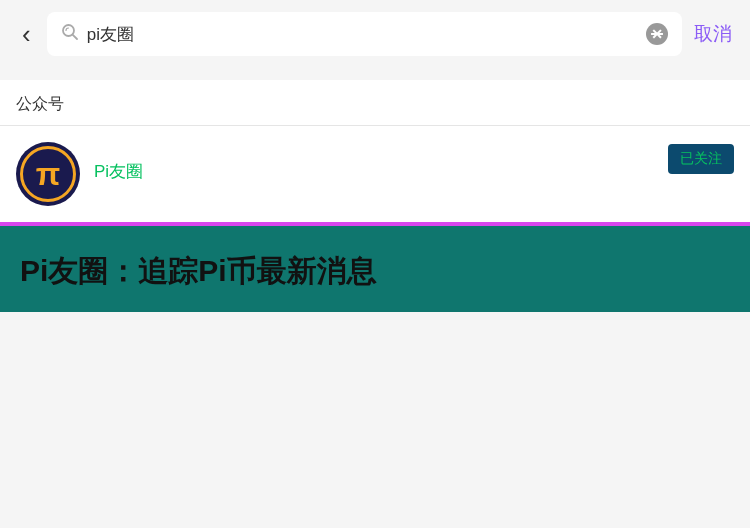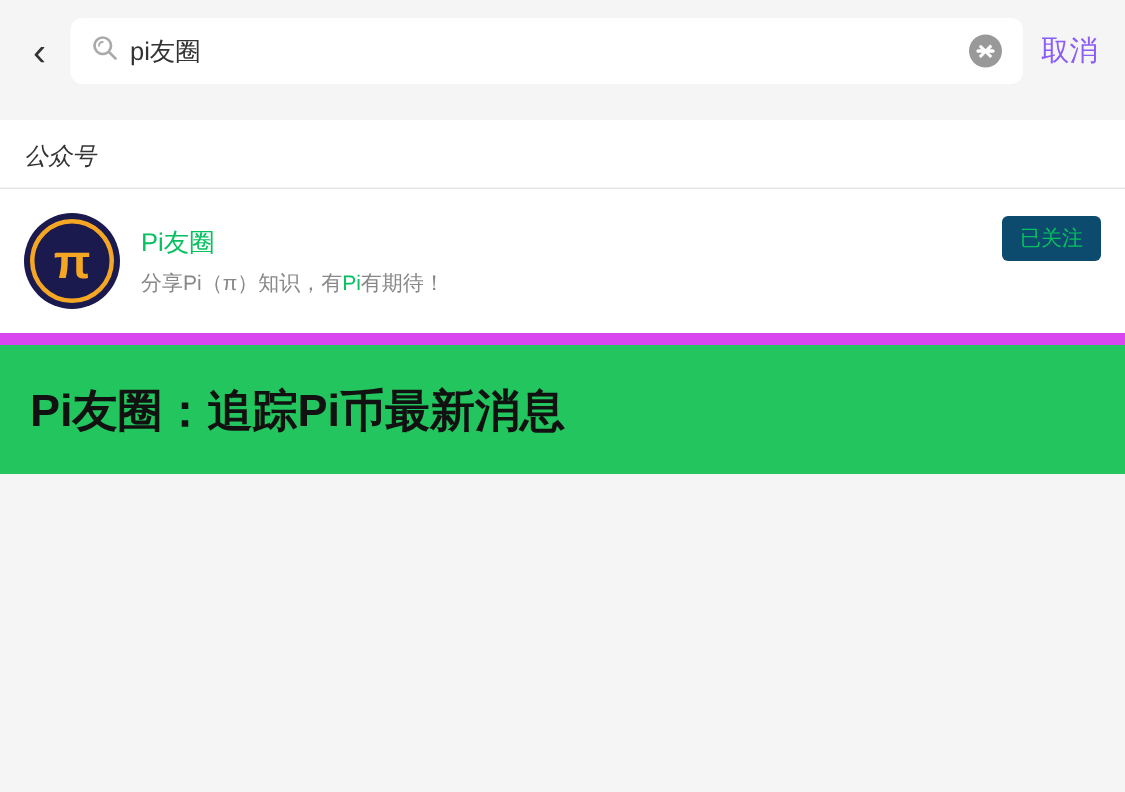--- a/index.html
+++ b/index.html
@@ -101,21 +101,20 @@
     .section {
       background: #fff;
       margin-top: 12px;
     }
 
     .section-header {
       padding: 14px 16px 10px 16px;
       font-size: 16px;
       color: #333;
       font-weight: 500;
-      font-style: italic;
     }
 
     .divider {
       height: 1px;
       background: #e5e5e5;
       margin: 0 0 0 0;
     }
 
     
     .account-item {
@@ -189,24 +188,24 @@
       border-radius: 4px;
       white-space: nowrap;
       cursor: pointer;
       flex-shrink: 0;
       align-self: flex-start;
       margin-top: 2px;
     }
 
     
     .article-section {
-      background: #22c55e;
+      background: #0f766e;
       padding: 24px 20px 20px 20px;
       margin-top: 0;
-      border-top: 8px solid #d946ef;
+      border-top: 4px solid #d946ef;
     }
 
     .article-title {
       font-size: 30px;
       font-weight: bold;
       color: #111;
       line-height: 1.4;
     }
   </style>
 </head>
@@ -238,23 +237,20 @@
 
     <div class="avatar-wrap">
       <div class="avatar-circle">
         <div class="avatar-ring"></div>
         <span class="pi-symbol">π</span>
       </div>
     </div>
 
     <div class="account-info">
       <div class="account-name">Pi友圈</div>
-      <div class="account-desc">
-        分享Pi（π）知识，有<span class="pi-highlight">Pi</span>有期待！
-      </div>
     </div>
 
     <div class="follow-btn">已关注</div>
   </div>
 </div>
 
 <div class="article-section">
   <div class="article-title">Pi友圈：追踪Pi币最新消息</div>
 </div>
 

